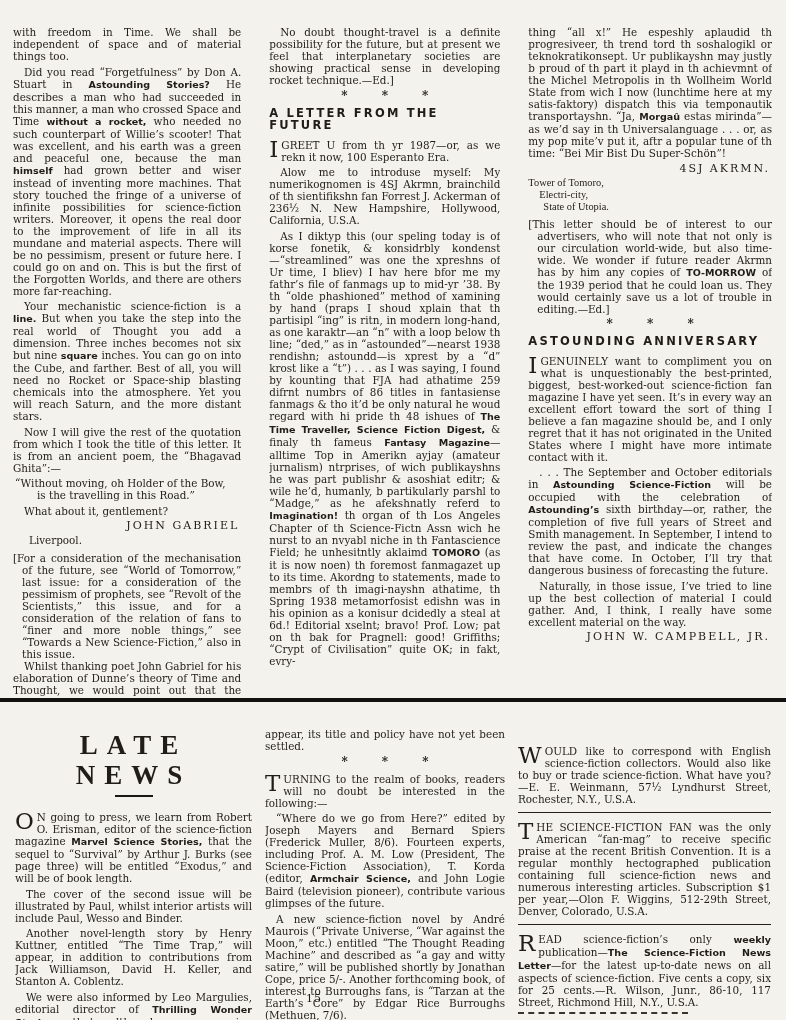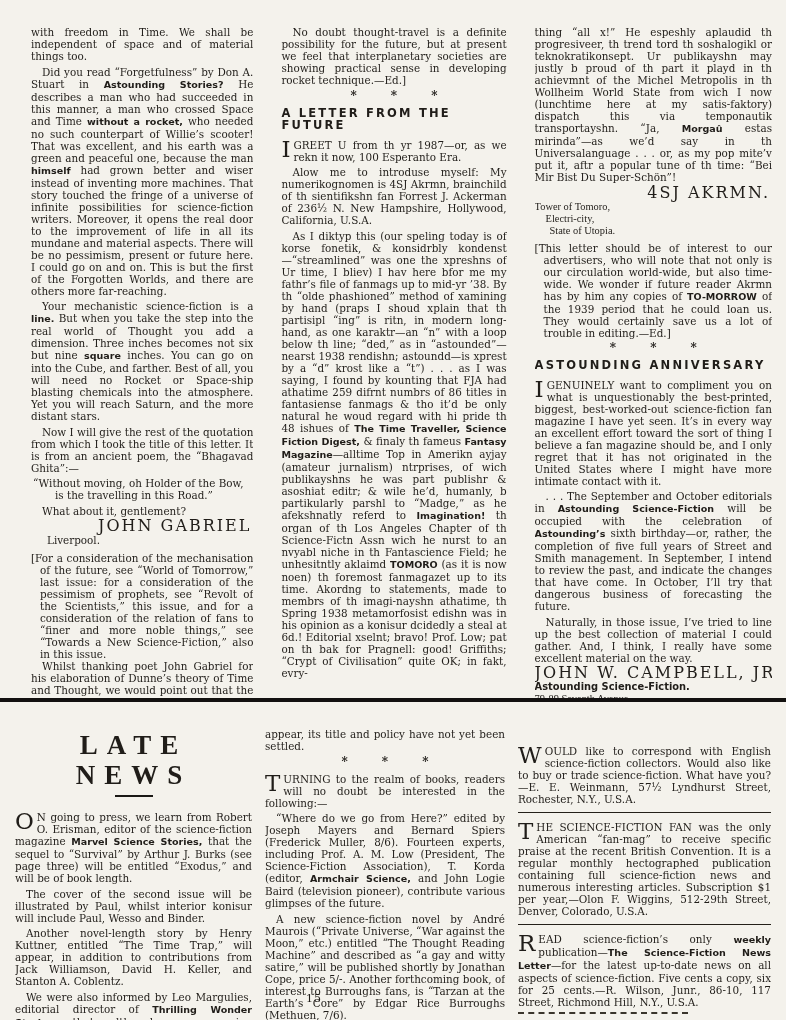--- a/index.html
+++ b/index.html
@@ -9,21 +9,21 @@
     width:786px;height:1020px;
     margin:0 auto;
     background:#f4f2ec;
     color:#201d19;
     font-family:"DejaVu Serif", serif;
     font-size:10.4px;
     line-height:12px;
     overflow:hidden;
   }
   .top-section{
-    position:absolute;top:26px;left:31px;right:14px;height:672px;
+    position:absolute;top:26px;left:13px;right:14px;height:672px;
     display:flex;gap:28px;overflow:hidden;
   }
   .col{overflow:hidden;}
   .col-1{width:237px;}
   .col-2{width:240px;}
   .col-3{width:253px;}
   .para{
     margin:0 0 3.5px 0;
     text-align:justify;
     text-indent:11px;
@@ -53,21 +53,21 @@
     font-size:11.5px;
     font-weight:700;
     letter-spacing:2.2px;
     text-align:left;
     margin:2px 0 8px 0;
   }
   .quote{margin:0 0 3.5px 2px;}
   .quote-l2{padding-left:22px;}
   .sig{
     text-align:right;
-    font-size:16px;
+    font-size:11px;
     letter-spacing:2px;
     margin:1px 2px 2px 0;
     white-space:nowrap;
   }
   .place{margin:0 0 6px 16px;}
   .note{
     margin:0 0 0 0;
     padding-left:9px;
     text-indent:-9px;
     text-align:justify;
@@ -147,38 +147,33 @@
         <div class="addr-line ind1">Electri-city,</div>
         <div class="addr-line ind2">State of Utopia.</div>
       </div>
       <p class="note"><span>[This letter should be of interest to our advertisers, who will note that not only is our circulation world-wide, but also time-wide.  We wonder if future reader Akrmn has by him any copies of </span><span class="b">TO-MORROW</span><span> of the 1939 period that he could loan us.  They would certainly save us a lot of trouble in editing.—Ed.]</span></p>
       <div class="sep">* * *</div>
       <h2 class="heading">ASTOUNDING ANNIVERSARY</h2>
       <p class="para noind"><span class="drop">I</span><span> GENUINELY want to compliment you on what is unquestionably the best-printed, biggest, best-worked-out science-fiction fan magazine I have yet seen. It’s in every way an excellent effort toward the sort of thing I believe a fan magazine should be, and I only regret that it has not originated in the United States where I might have more intimate contact with it.</span></p>
       <p class="para"><span>. . . The September and October editorials in </span><span class="b">Astounding Science-Fiction</span><span> will be occupied with the celebration of </span><span class="b">Astounding’s</span><span> sixth birthday—or, rather, the completion of five full years of Street and Smith management.  In September, I intend to review the past, and indicate the changes that have come.  In October, I’ll try that dangerous business of forecasting the future.</span></p>
       <p class="para"><span>Naturally, in those issue, I’ve tried to line up the best collection of material I could gather.  And, I think, I really have some excellent material on the way.</span></p>
       <div class="sig">JOHN W. CAMPBELL, JR.</div>
-      <div class="addr">
-        <div class="addr-line addr2-line-bold">Astounding Science-Fiction.</div>
-        <div class="addr-line">79-89 Seventh Avenue,</div>
-        <div class="addr-line ind1">New York. N.Y. U.S.A.</div>
-      </div>
     </div>
 
   </div>
 
   <div class="page-bar"></div>
 
   <div class="late-section">
 
     <div class="col col-1">
       <h1 class="ln-title">LATE NEWS</h1>
       <div class="title-rule"></div>
       <p class="para noind"><span class="drop">O</span><span>N going to press, we learn from Robert O. Erisman, editor of the science-fiction magazine </span><span class="b">Marvel Science Stories,</span><span> that the sequel to “Survival” by Arthur J. Burks (see page three) will be entitled “Exodus,” and will be of book length.</span></p>
-      <p class="para"><span>The cover of the second issue will be illustrated by Paul, whilst interior konisur will include Paul, Wesso and Binder.</span></p>
+      <p class="para"><span>The cover of the second issue will be illustrated by Paul, whilst interior artists will include Paul, Wesso and Binder.</span></p>
       <p class="para"><span>Another novel-length story by Henry Kuttner, entitled “The Time Trap,” will appear, in addition to contributions from Jack Williamson, David H. Keller, and Stanton A. Coblentz.</span></p>
       <p class="para"><span>We were also informed by Leo Margulies, editorial director of </span><span class="b">Thrilling Wonder Stories,</span><span> that although a companion magazine to that magazine will definitely</span></p>
     </div>
 
     <div class="col col-2">
       <p class="para noind"><span>appear, its title and policy have not yet been settled.</span></p>
       <div class="sep">* * *</div>
       <p class="para noind"><span class="drop">T</span><span>URNING to the realm of books, readers will no doubt be interested in the following:—</span></p>
       <p class="para"><span>“Where do we go from Here?” edited by Joseph Mayers and Bernard Spiers (Frederick Muller, 8/6).  Fourteen experts, including Prof. A. M. Low (President, The Science-Fiction Association), T. Korda (editor, </span><span class="b">Armchair Science,</span><span> and John Logie Baird (television pioneer), contribute various glimpses of the future.</span></p>
       <p class="para"><span>A new science-fiction novel by André Maurois (“Private Universe, “War against the Moon,” etc.) entitled “The Thought Reading Machine” and described as “a gay and witty satire,” will be published shortly by Jonathan Cope, price 5/-. Another forthcoming book, of interest to Burroughs fans, is “Tarzan at the Earth’s Core” by Edgar Rice Burroughs (Methuen, 7/6).</span></p>

